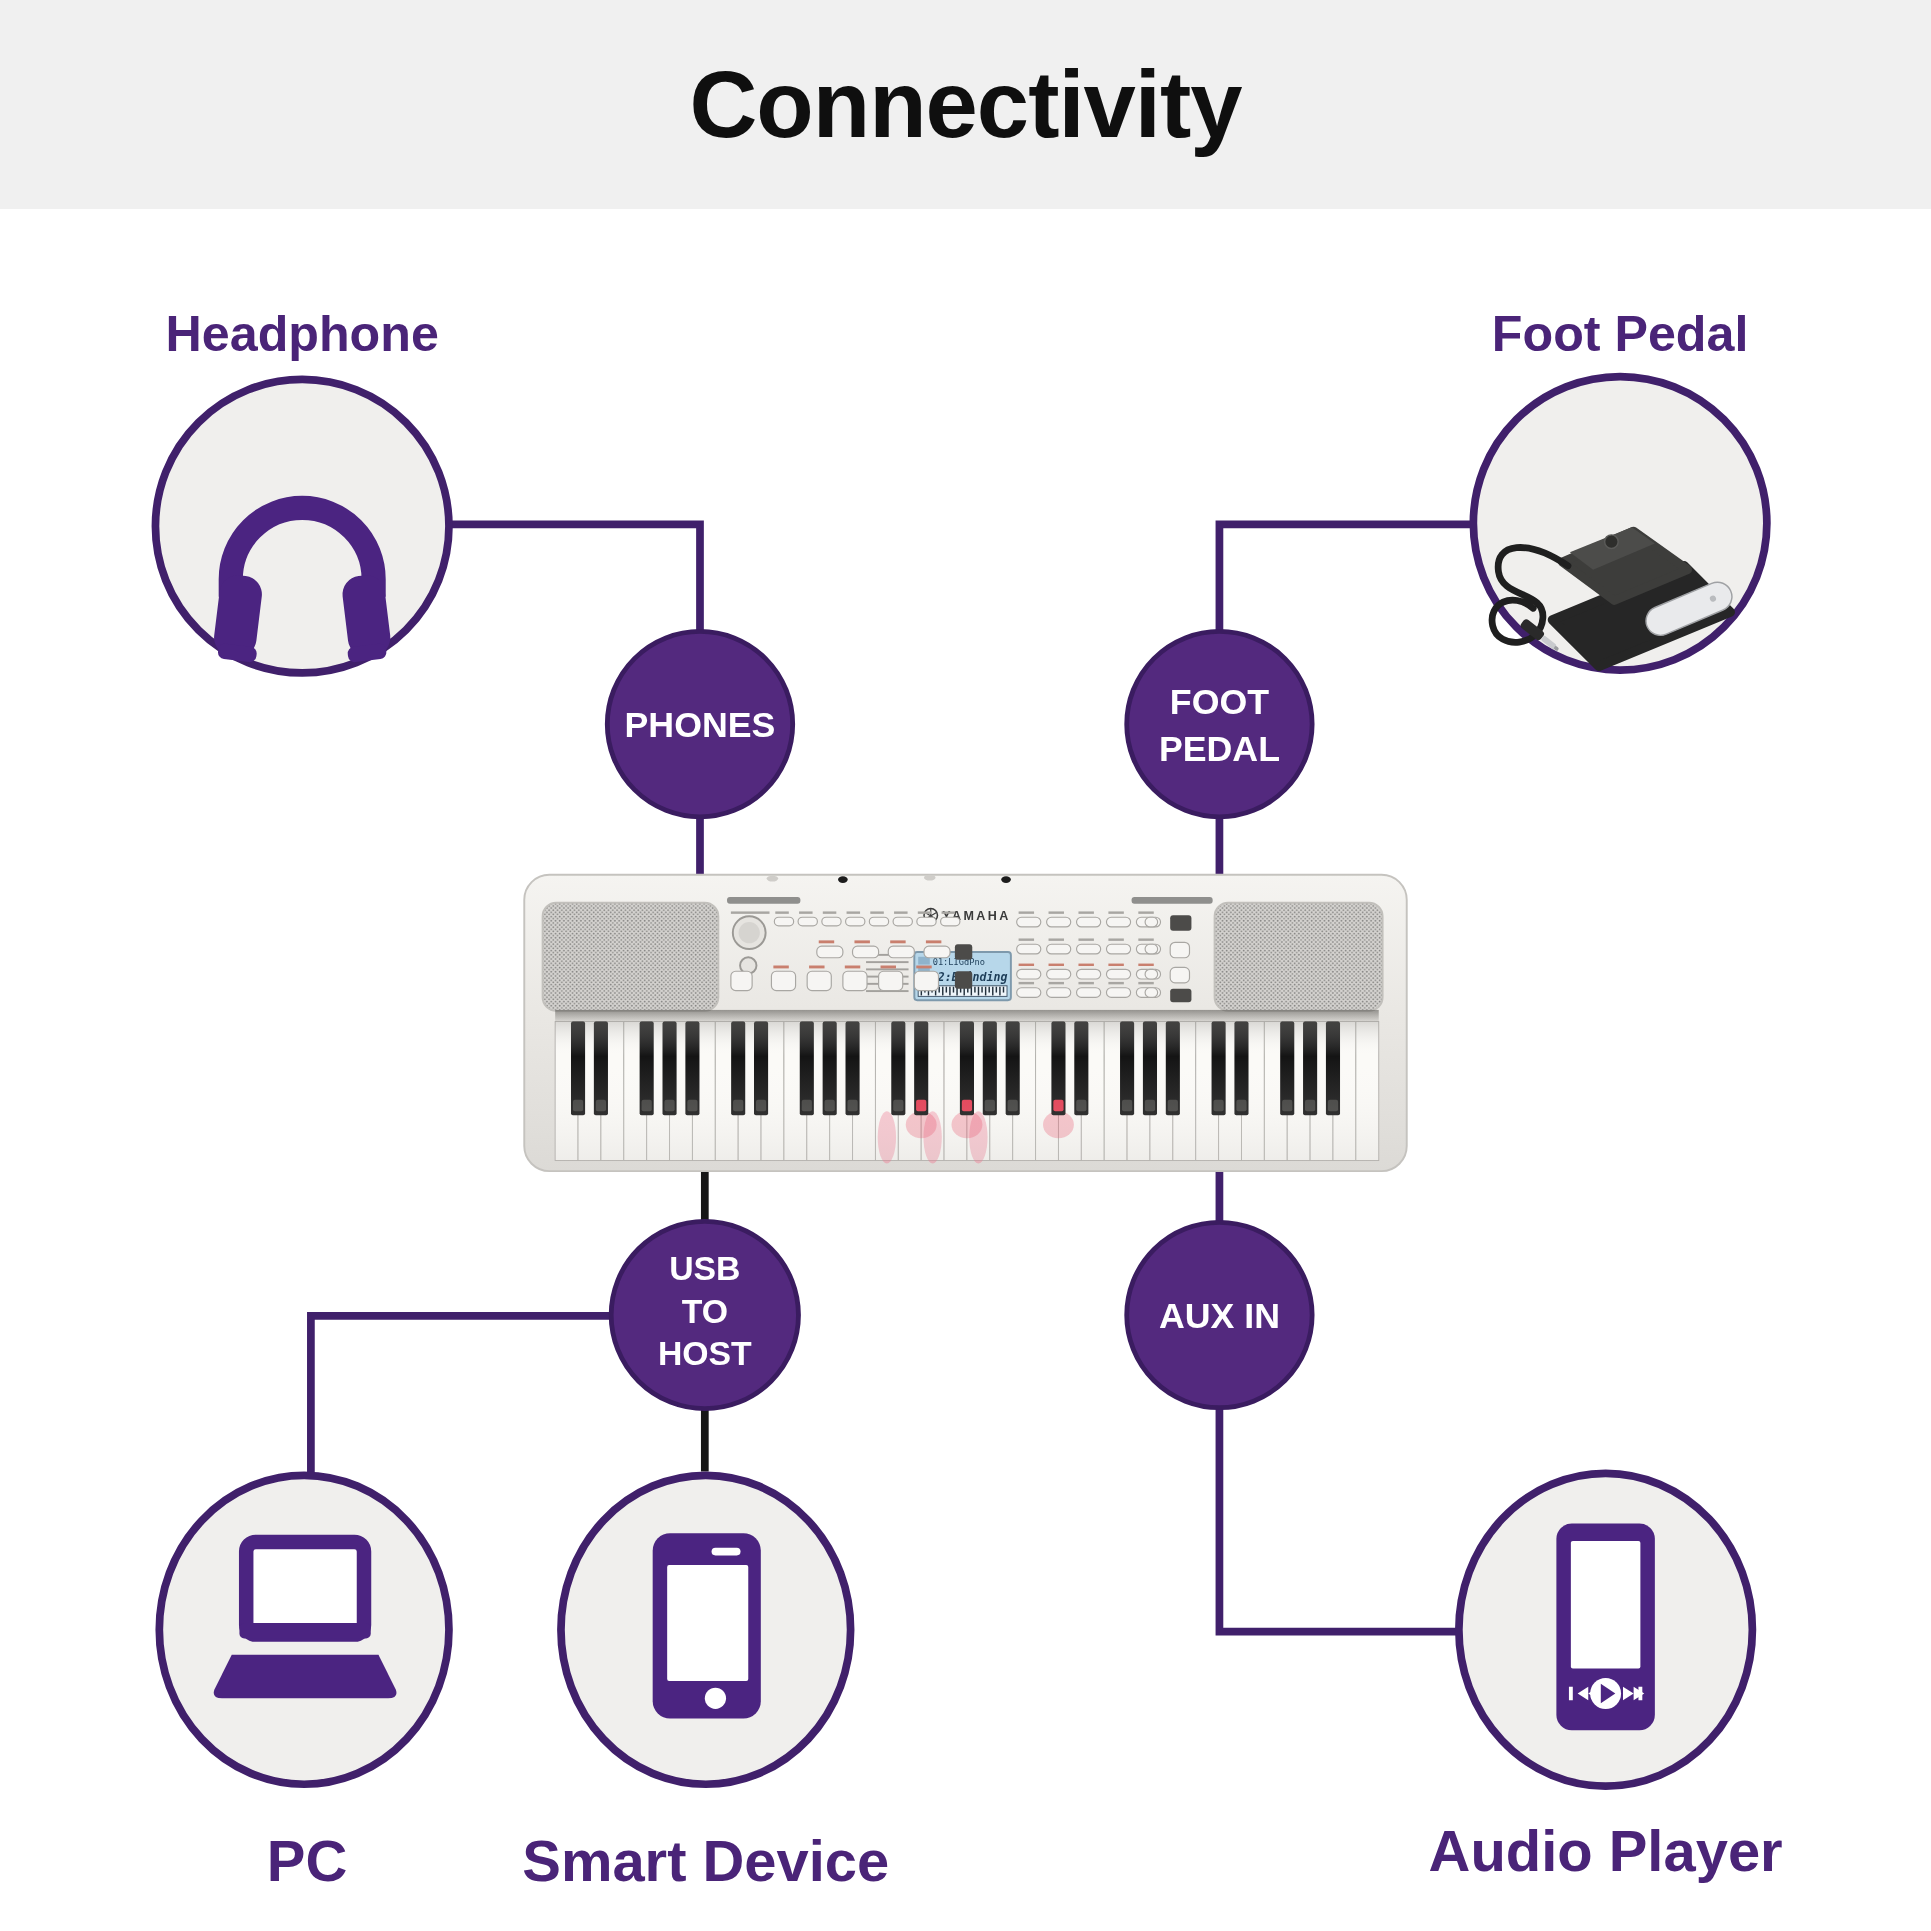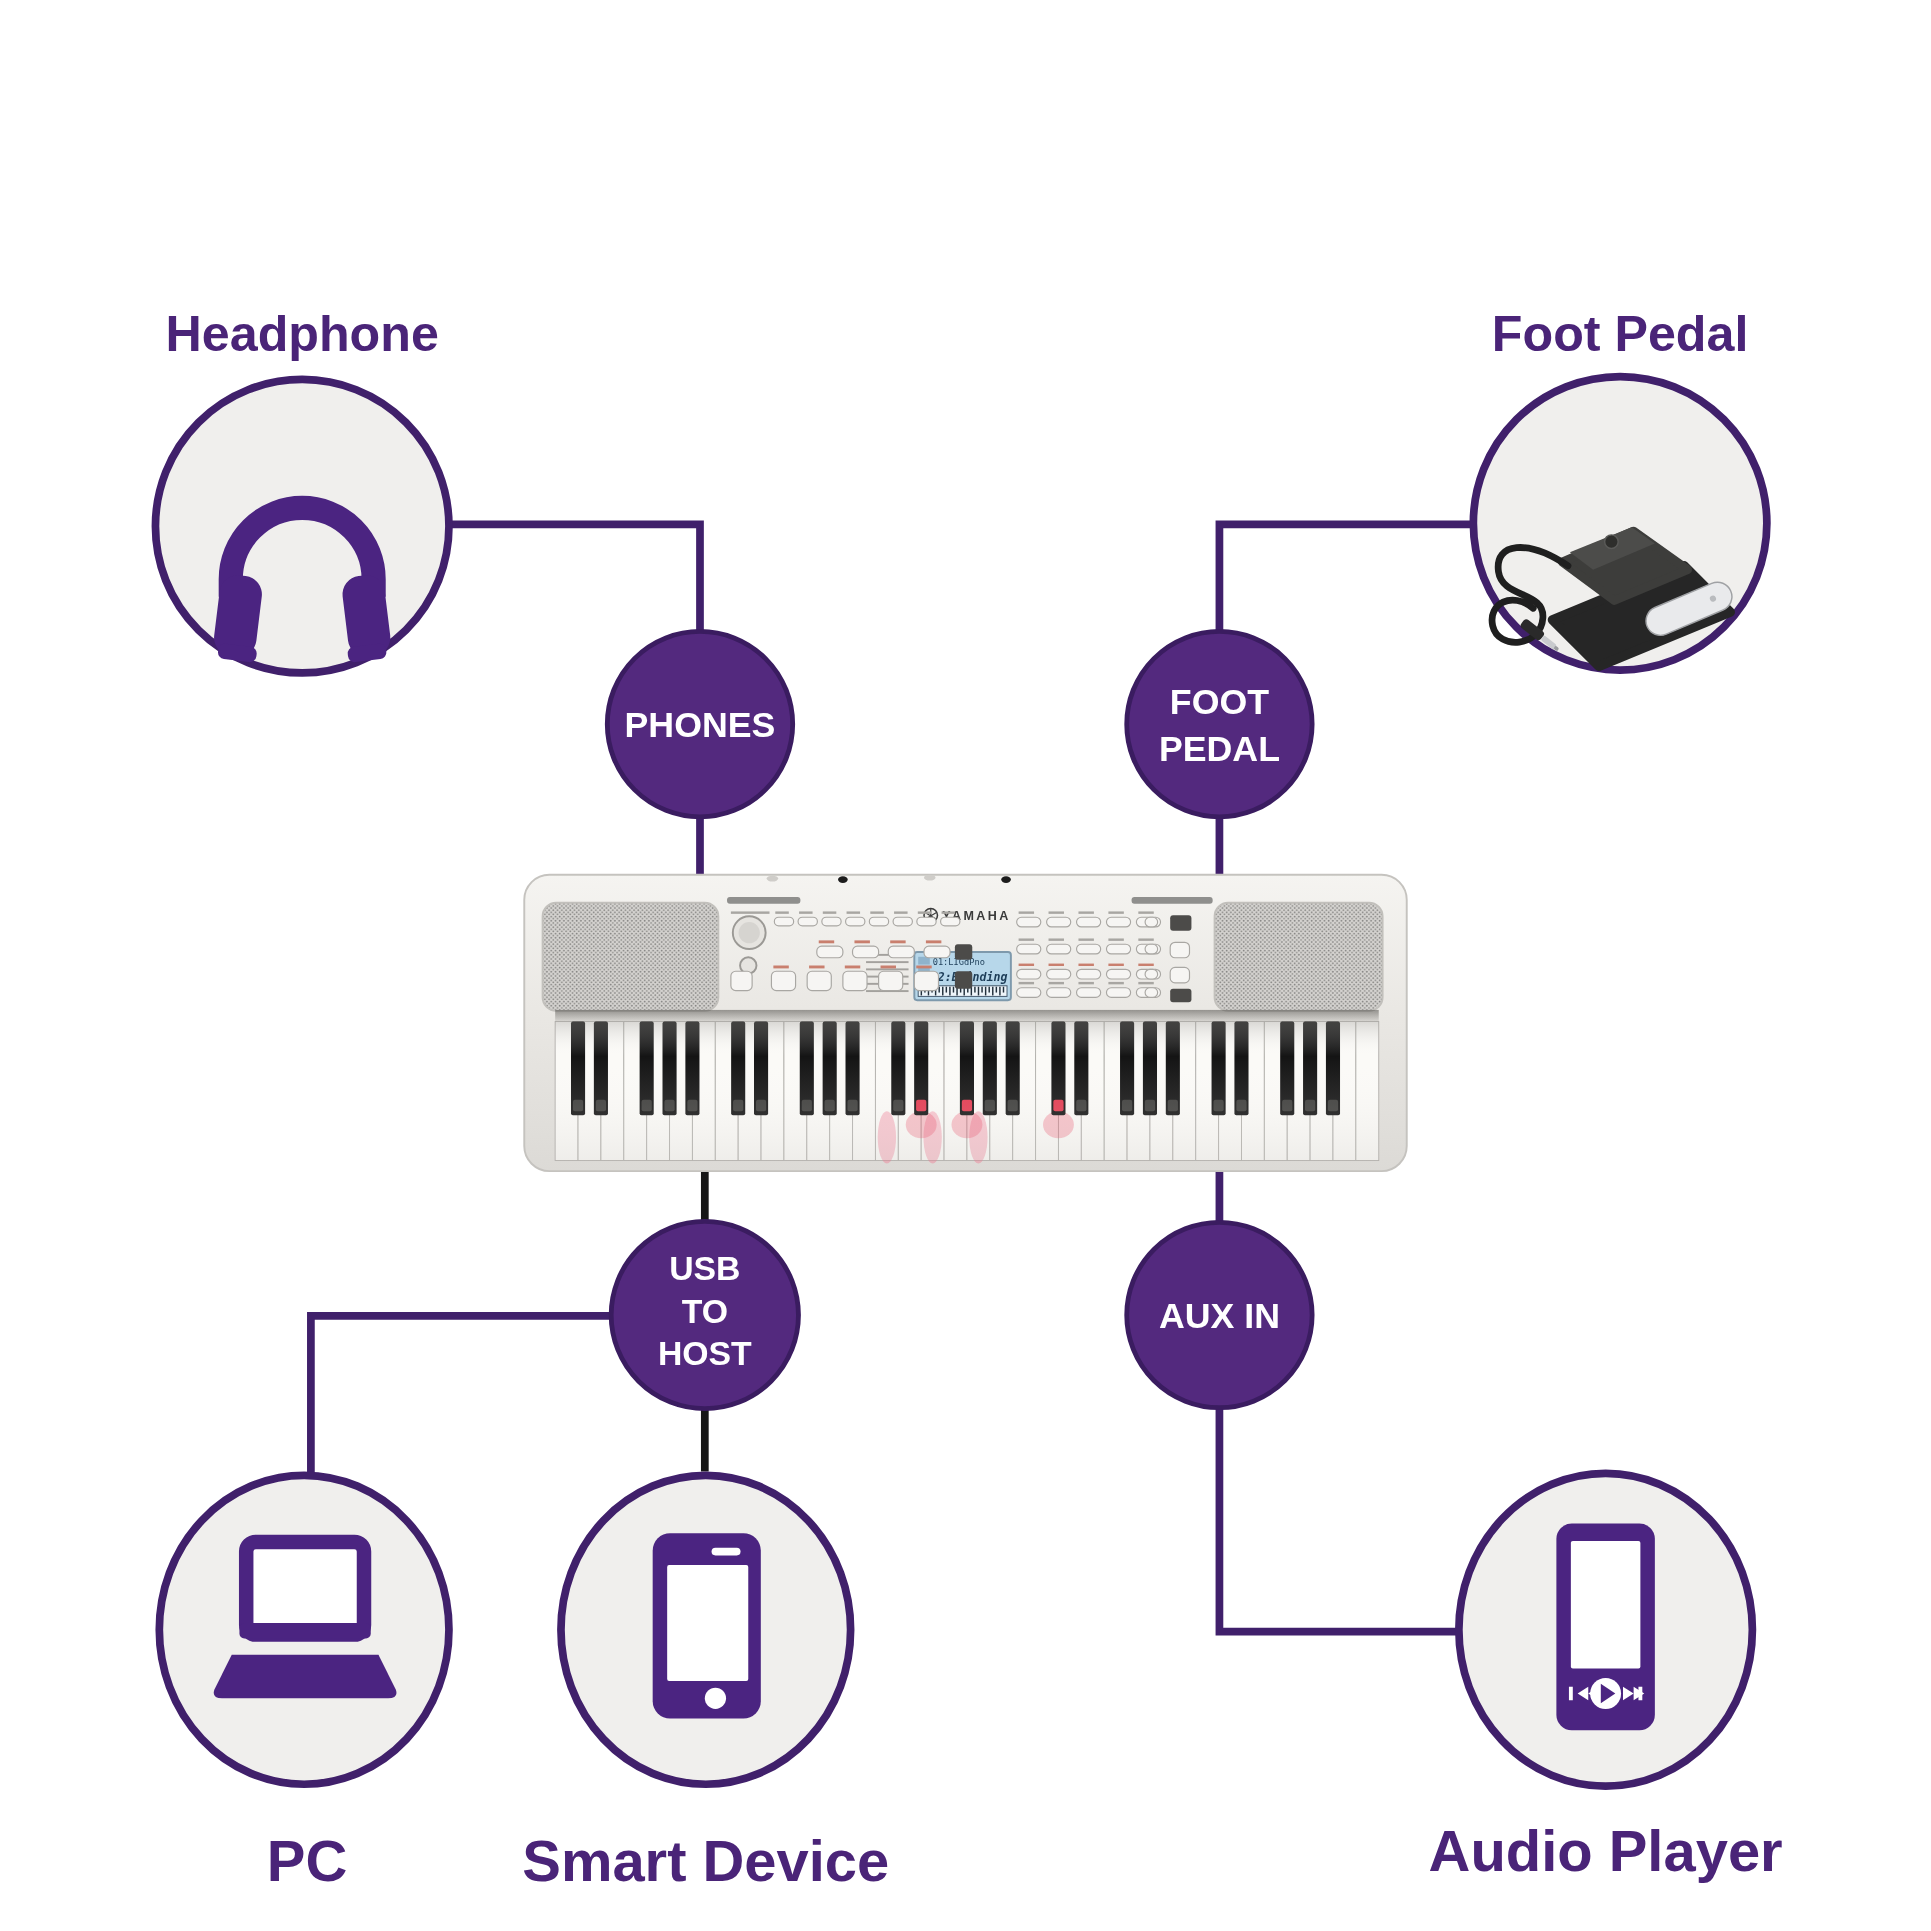--- a/index.html
+++ b/index.html
@@ -12,20 +12,23 @@
   .port-label{fill:#ffffff;font-weight:bold;font-family:"Liberation Sans",sans-serif;}
   .dev-label{fill:#4a2478;font-weight:bold;font-family:"Liberation Sans",sans-serif;}
   .brand{fill:#3b3b3b;font-weight:bold;letter-spacing:2.5px;font-family:"Liberation Sans",sans-serif;}
   .lcdtxt{fill:#1d3d58;font-family:"DejaVu Sans Mono",monospace;}
 </style>
 </head>
 <body>
 
 <div class="canvas">
 
+  <div class="title-band">
+    <h1>Connectivity</h1>
+  </div>
 
   <svg class="diagram" width="1931" height="1931" viewBox="0 0 2000 2000">
     <defs>
       <pattern id="mesh" width="4.4" height="4.4" patternUnits="userSpaceOnUse">
         <rect width="4.4" height="4.4" fill="#d5d3d0"></rect>
         <circle cx="1.1" cy="1.1" r="0.95" fill="#8b8a87"></circle>
         <circle cx="3.3" cy="3.3" r="0.95" fill="#828180"></circle>
       </pattern>
       <linearGradient id="bodyGrad" x1="0" y1="0" x2="0" y2="1">
         <stop offset="0" stop-color="#f5f4f1"></stop>

